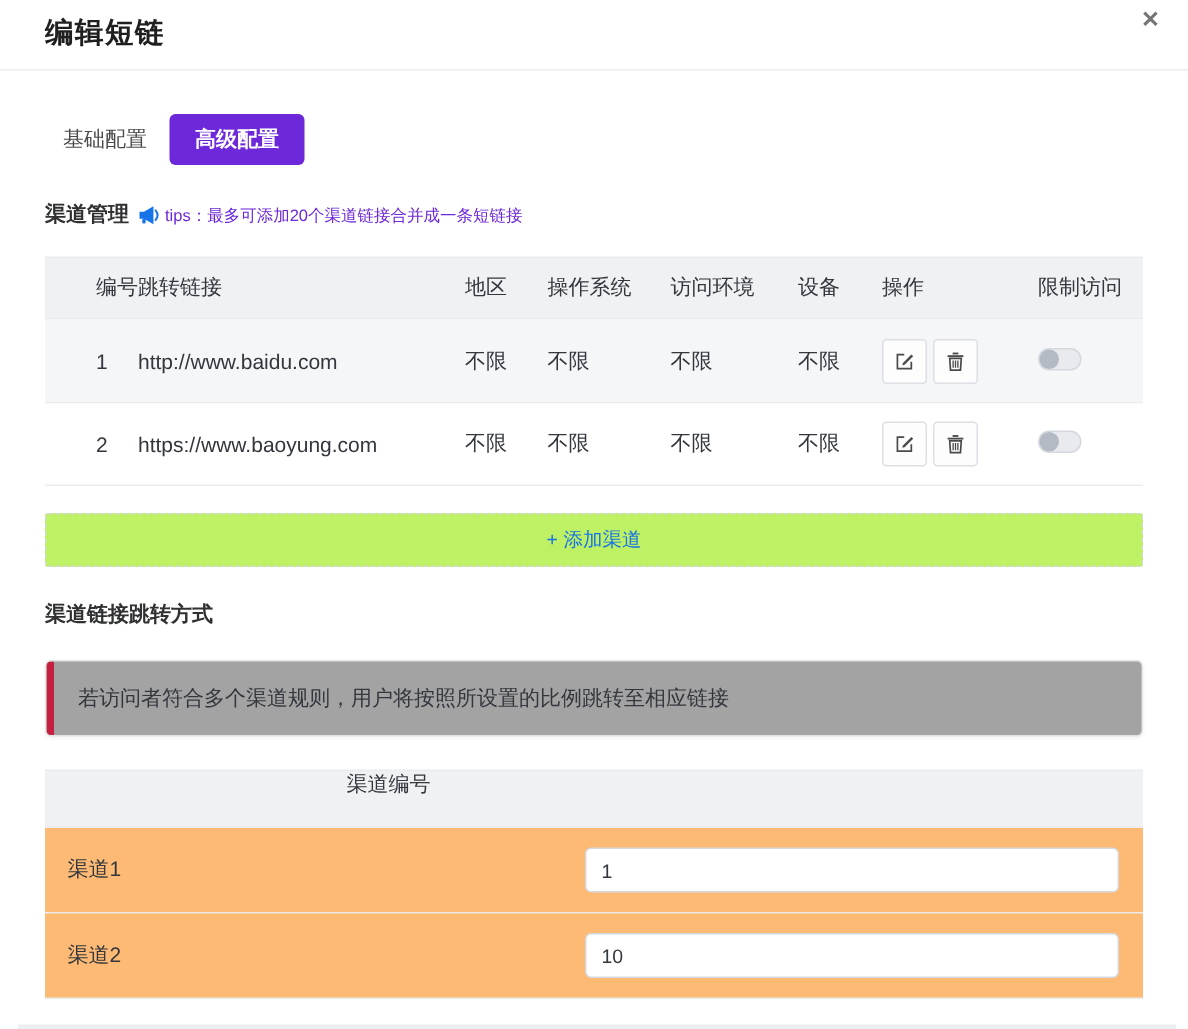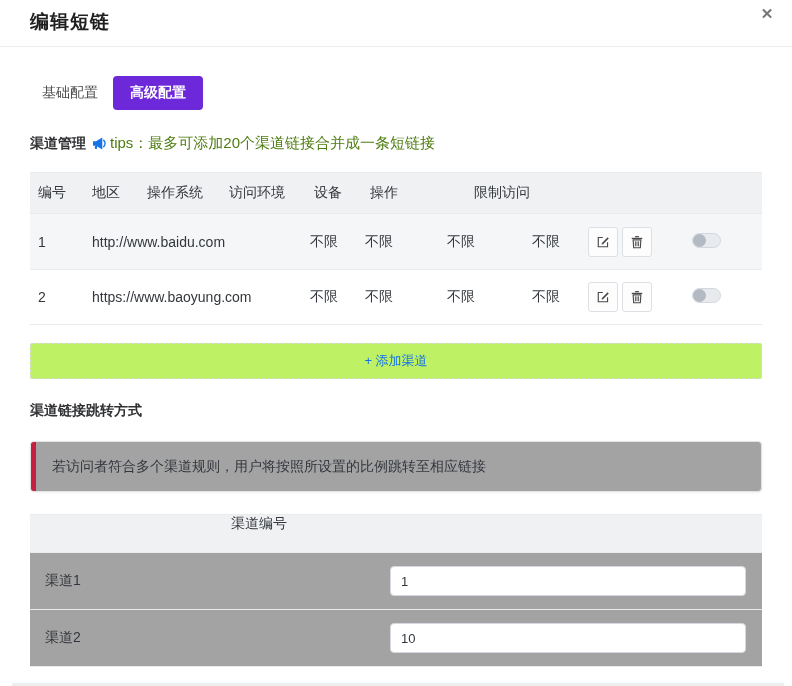--- a/index.html
+++ b/index.html
@@ -35,30 +35,30 @@
   .tab { font-size:14px; color:#4a4a4a; padding:8px 12px; cursor:pointer; border-radius:4px; }
   .tab.active {
     background:#6d28d9; color:#fff; font-weight:bold;
     padding:8px 17px; margin-left:3px;
   }
 
   
   .section-tips-row { display:flex; align-items:center; margin-top:24px; }
   .section-label { font-size:14px; font-weight:bold; color:#303133; }
   .tips-icon { margin:0 3px 0 6px; display:inline-flex; align-items:center; }
-  .tips-text { font-size:15px; color:#4d7c0f; }
+  .tips-text { font-size:11px; color:#6d28d9; }
 
   
   .ch-table { margin-top:19px; border-top:1px solid #e9ebee; }
   .ch-row { display:flex; align-items:center; border-bottom:1px solid #e9ebee; }
   .ch-row.head { height:41px; background:#f0f1f3; font-size:14px; color:#33373d; }
   .ch-row.r1 { height:56px; background:#f5f6f8; }
   .ch-row.r2 { height:55px; background:#fff; }
   .ch-row .cell { font-size:14px; color:#33373d; }
-  .col-id      { width:62px; padding-left:8px; }
+  .col-id      { width:62px; padding-left:34px; }
   .col-url     { width:218px; }
   .col-region  { width:55px; }
   .col-os      { width:82px; }
   .col-env     { width:85px; }
   .col-device  { width:56px; }
   .col-action  { width:104px; display:flex; align-items:center; }
   .col-restrict{ flex:1; }
 
   .icon-btn {
     width:30px; height:30px;
@@ -117,21 +117,21 @@
   .alert-bar {
     position:absolute; left:0; top:0; bottom:0; width:5px;
     background:#c5203f;
   }
   .alert-text { font-size:14px; color:#33373d; }
 
   
   .ratio-table { margin-top:22px; border-top:1px solid #e9ebee; }
   .ratio-row { display:flex; align-items:center; border-bottom:1px solid #e9ebee; }
   .ratio-row.head { height:38px; background:#f0f1f3; font-size:14px; color:#33373d;flex-direction:column; }
-  .ratio-row.body { height:57px; background:#a3a3a3; }
+  .ratio-row.body { height:57px; background:#fdba74; }
   .rcol-ch { width:360px; padding-left:15px; font-size:14px; color:#33373d; }
   .rcol-ratio { flex:1; }
   .ratio-input {
     width:356px; height:30px;
     border:1px solid #d5d9df; border-radius:4px;
     padding:0 10px; font-size:13px; color:#33373d;
     font-family:"Liberation Sans","DejaVu Sans",sans-serif;
     outline:none; background:#fff;
   }
 
@@ -166,20 +166,21 @@
           <path d="M12.5 3.5 q3 3.5 0 7" stroke="#1673e8" stroke-width="1.4" fill="none" stroke-linecap="round"></path>
           <rect x="3" y="9.5" width="2.4" height="3.5" rx="0.8" fill="#1673e8"></rect>
         </svg>
       </span>
       <span class="tips-text">tips：最多可添加20个渠道链接合并成一条短链接</span>
     </div>
 
     <div class="ch-table">
       <div class="ch-row head">
         <div class="cell col-id">编号</div>
+        <div class="cell col-url">跳转链接</div>
         <div class="cell col-region">地区</div>
         <div class="cell col-os">操作系统</div>
         <div class="cell col-env">访问环境</div>
         <div class="cell col-device">设备</div>
         <div class="cell col-action">操作</div>
         <div class="cell col-restrict">限制访问</div>
       </div>
 
       <div class="ch-row r1">
         <div class="cell col-id">1</div>

